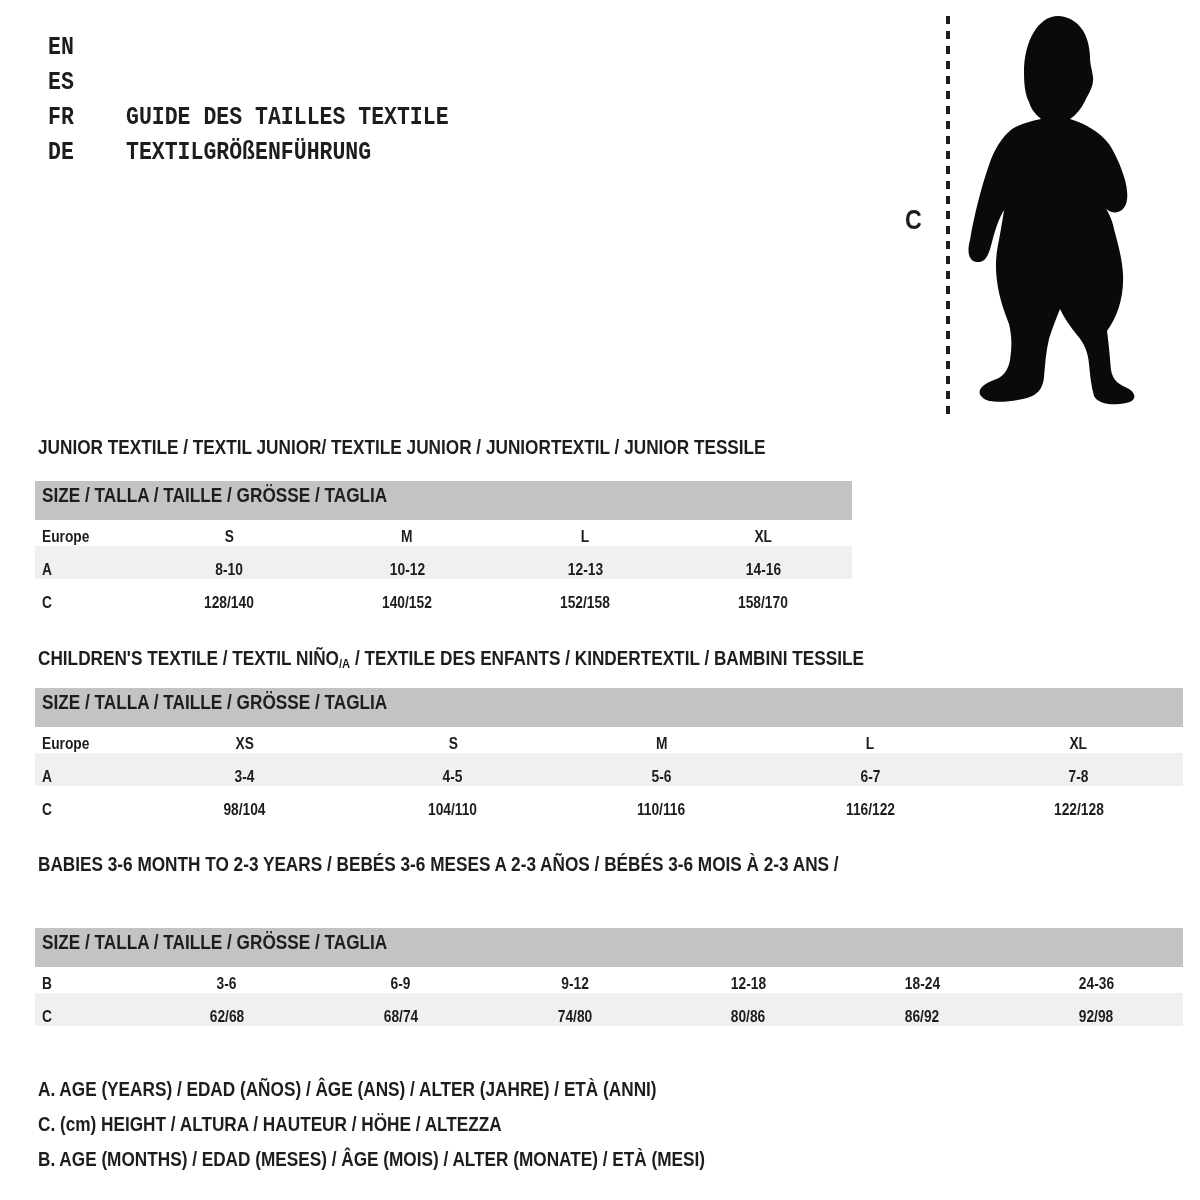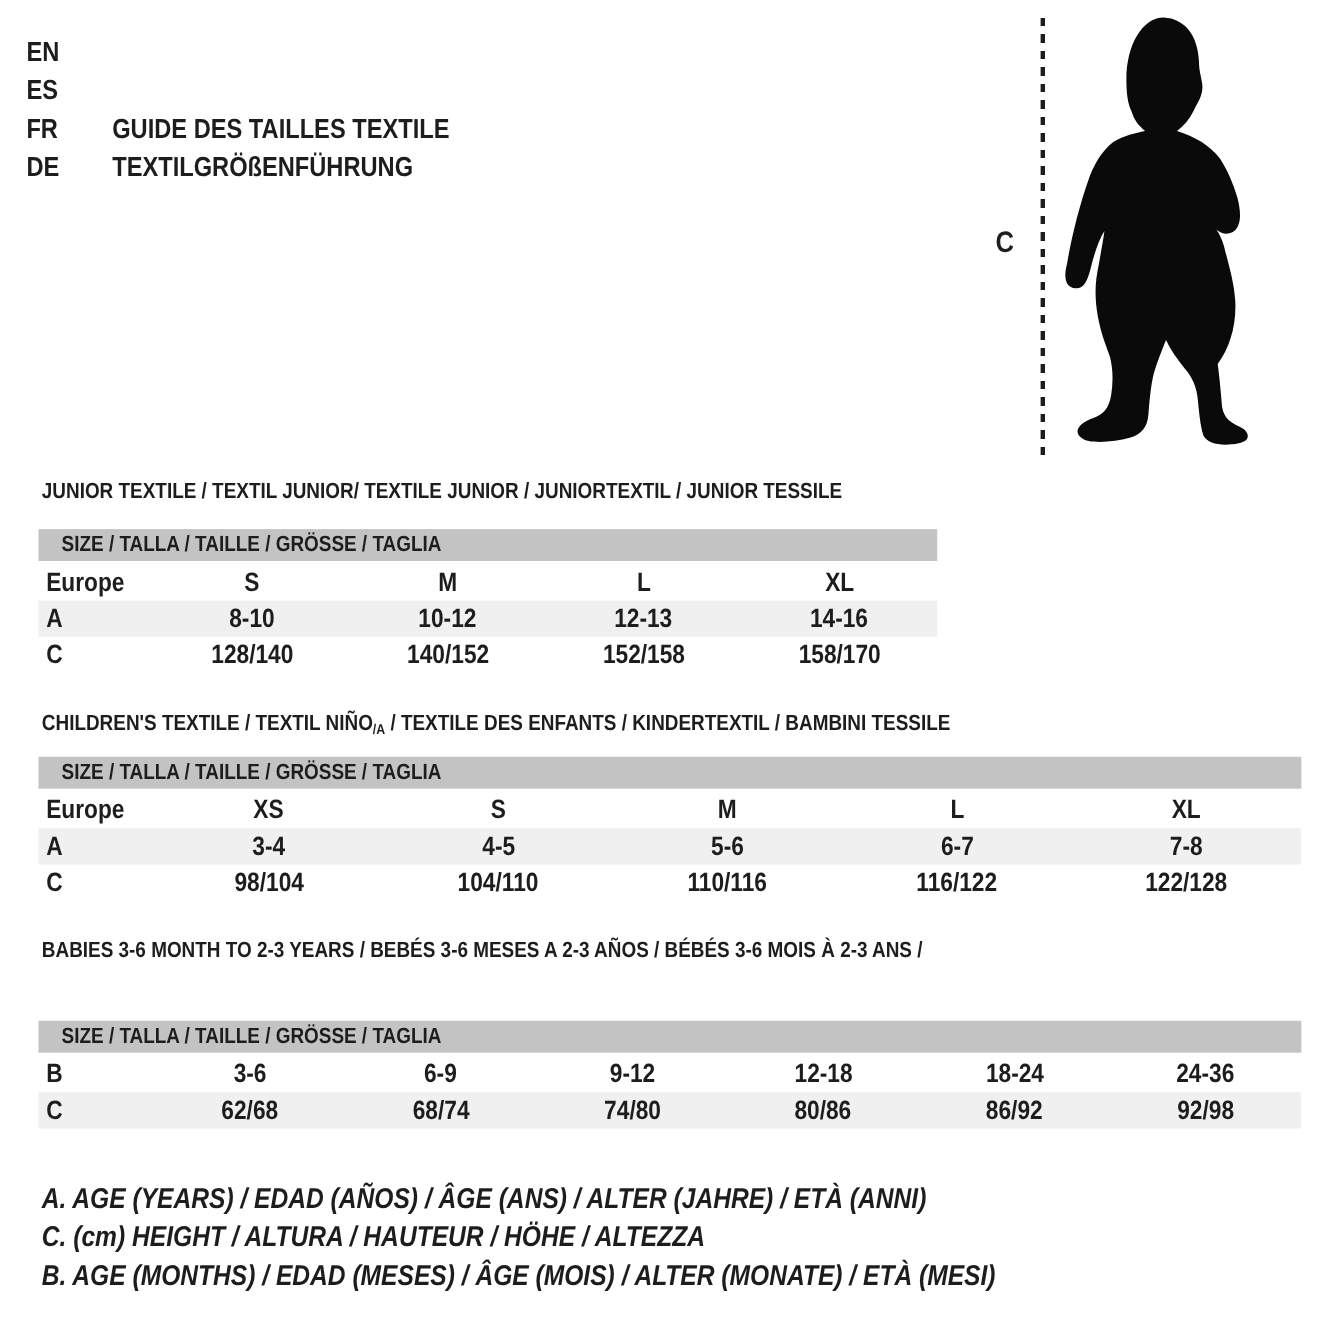--- a/index.html
+++ b/index.html
@@ -8,57 +8,57 @@
   *{margin:0;padding:0;box-sizing:border-box;}
   html,body{width:1200px;height:1200px;overflow:hidden;background:var(--bg);}
   body{font-family:"Liberation Sans", sans-serif;color:var(--ink);font-weight:700;}
   .page{position:relative;width:1200px;height:1200px;background:var(--bg);}
 
   
   .cond{display:inline-block;transform:scaleX(0.86);transform-origin:0 50%;white-space:nowrap;}
   .cond-c{display:inline-block;transform:scaleX(0.86);transform-origin:50% 50%;white-space:nowrap;}
 
   
-  .lang-header{position:absolute;left:24px;top:30px;}
+  .lang-header{position:absolute;left:48px;top:30px;font-family:Liberation Mono, monospace;}
   .lang-row{display:flex;height:35px;align-items:center;font-size:25px;}
   .lang-code{width:78px;}
   
   .dash{position:absolute;left:946px;top:16px;width:4px;height:402px;
         background:repeating-linear-gradient(to bottom, var(--ink) 0 8px, transparent 8px 15px);}
   .clabel{position:absolute;left:905px;top:205px;font-size:27px;}
   .baby{position:absolute;left:958px;top:14px;width:188px;height:408px;}
 
   
   section{position:absolute;left:0;top:0;width:1200px;}
   .sec-title{position:absolute;left:38px;top:0;font-size:20px;line-height:26px;}
   .sub{font-size:13px;vertical-align:-3px;}
-  .sizebar{position:absolute;left:35px;height:29px;background:var(--bar);
-           font-size:20px;line-height:29px;padding-left:21px;}
+  .sizebar{position:absolute;left:35px;height:39px;background:var(--bar);
+           font-size:20px;line-height:29px;padding-left:7px;}
   .trows{position:absolute;left:35px;}
-  .trow{display:flex;height:33px;align-items:center;font-size:24px;}
+  .trow{display:flex;height:33px;align-items:flex-end;font-size:16px;}
   .trow.shaded{background:var(--stripe);}
   .tlabel{width:105px;padding-left:7px;}
   .tcell{flex:1;text-align:center;}
 
   .s-junior{top:434px;}
   .s-junior .sizebar{top:47px;width:817px;}
   .s-junior .trows{top:79px;width:817px;}
 
   .s-children{top:645px;}
   .s-children .sizebar{top:43px;width:1148px;}
   .s-children .trows{top:75px;width:1148px;}
 
   .s-babies{top:846px;}
   .s-babies .sec-title{line-height:36px;}
   .s-babies .sizebar{top:82px;width:1148px;}
   .s-babies .trows{top:114px;width:1148px;}
 
   
   .legend{position:absolute;left:38px;top:1072px;}
-  .legend-line{height:35px;font-size:26px;line-height:35px;font-style:italic;}
+  .legend-line{height:35px;font-size:20px;line-height:35px;}
 </style>
 </head>
 <body>
 
 <div class="page">
 
   <div class="lang-header">
     <div class="lang-row">
       <span class="lang-code"><span class="cond">EN</span></span>
     </div>

